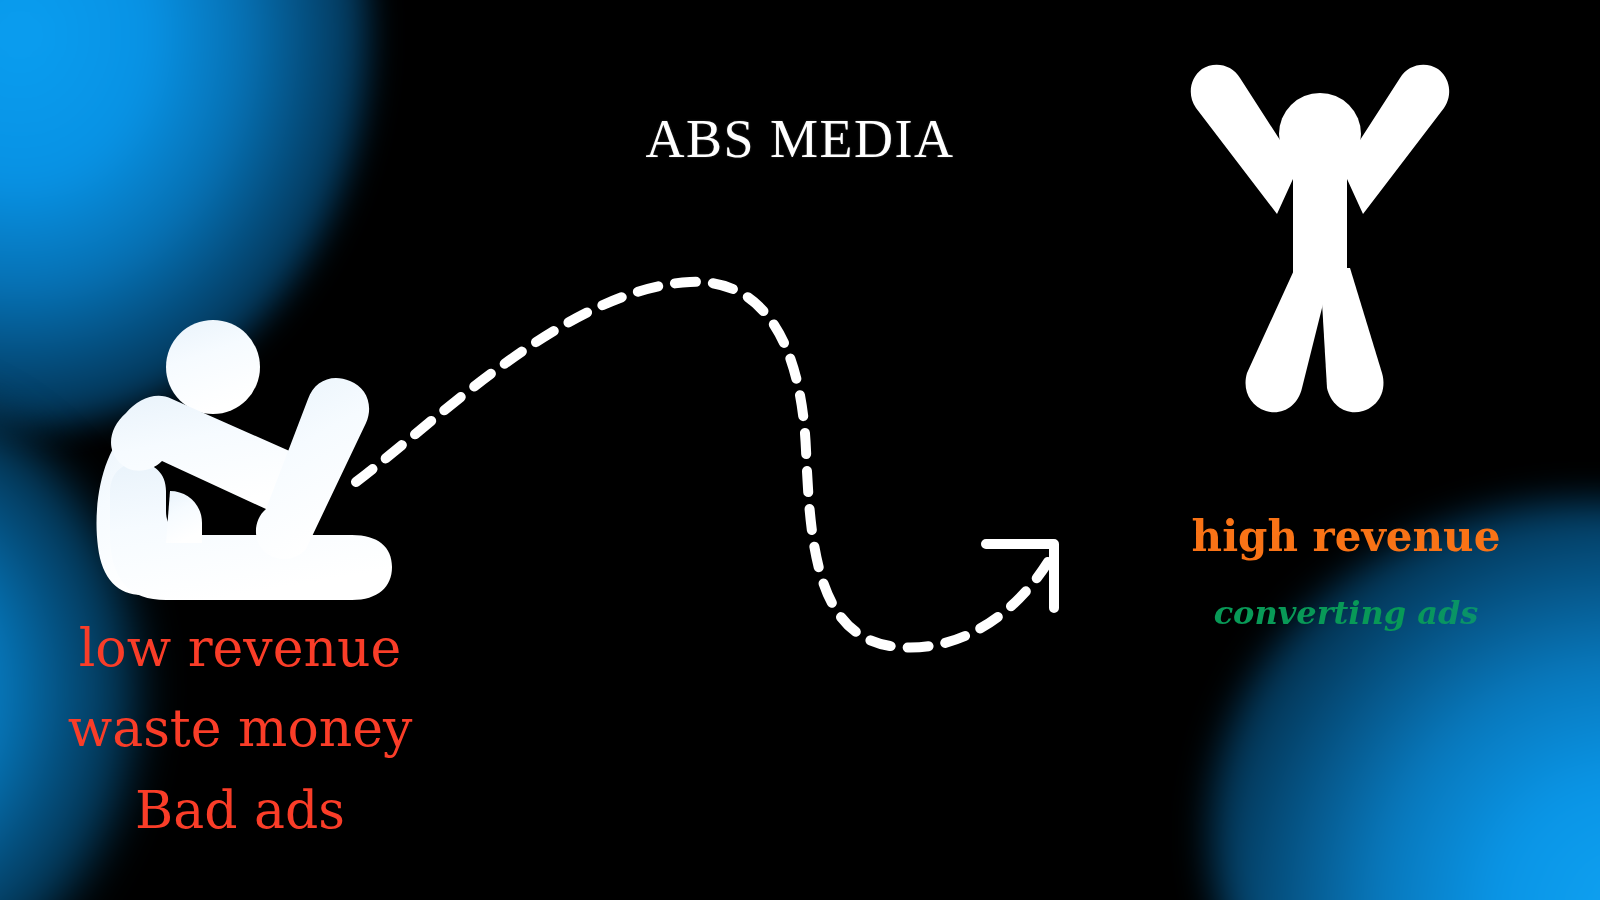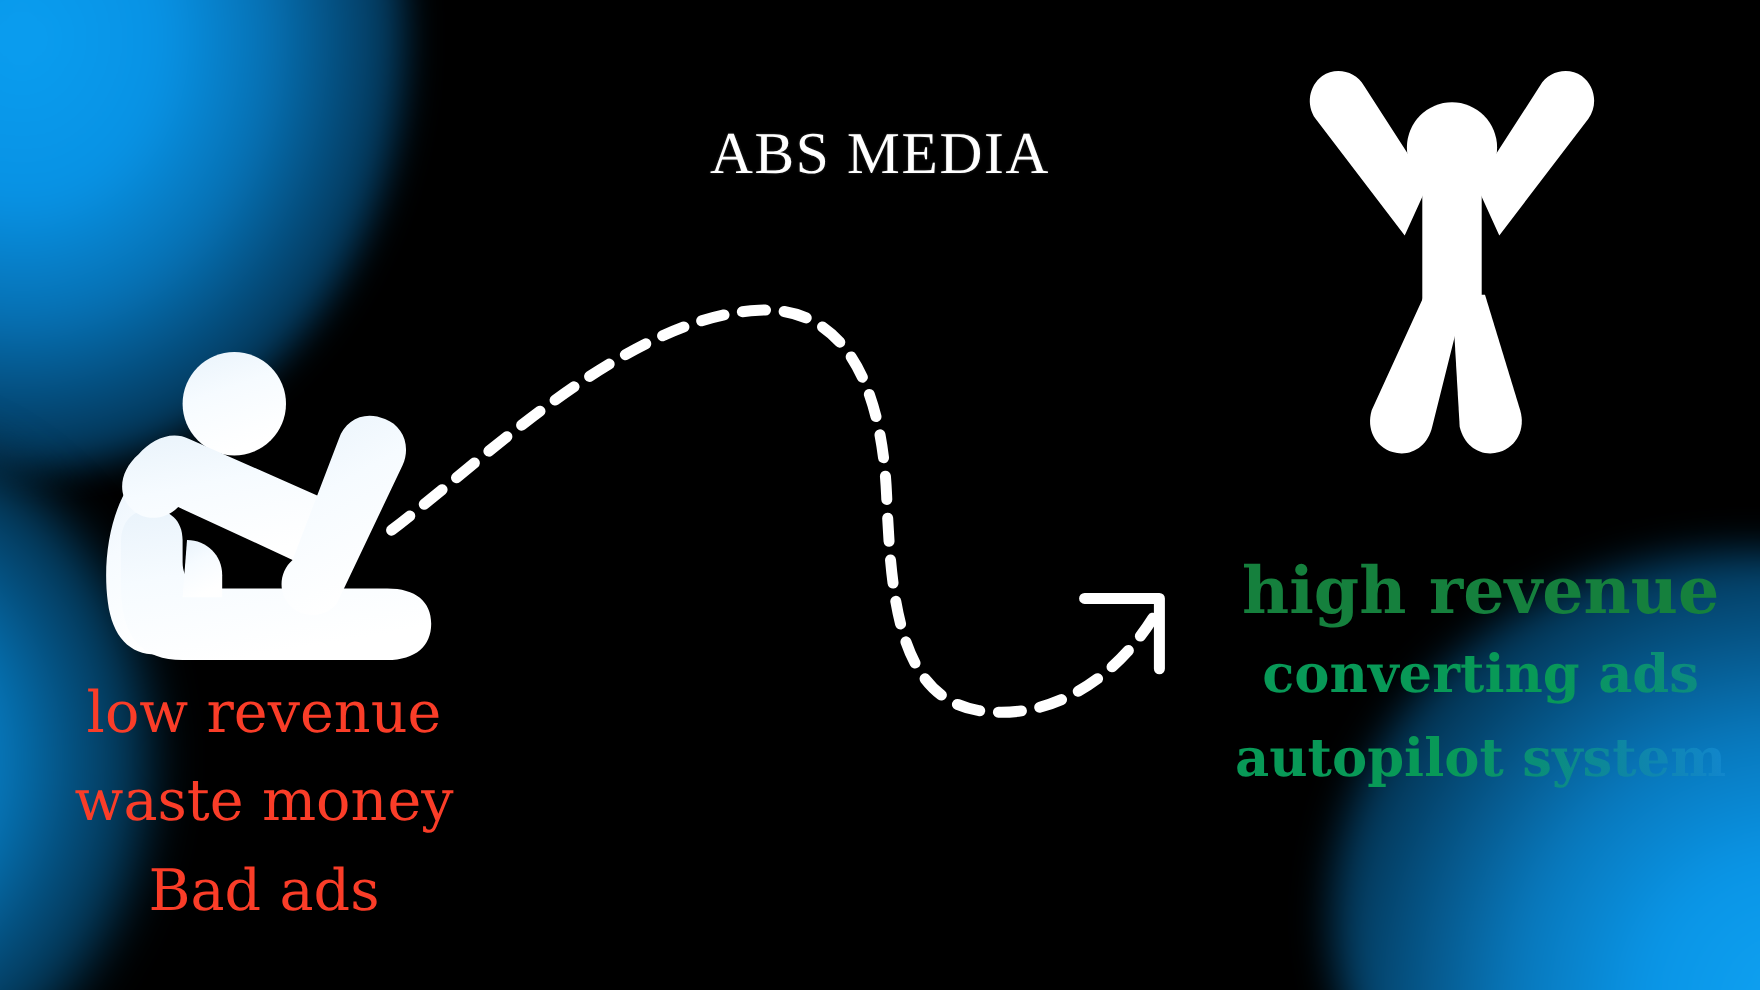--- a/index.html
+++ b/index.html
@@ -100,26 +100,26 @@
 
   #benefits {
     position:absolute;
     left:1092px; top:500px;
     width:508px;
     text-align:center;
     font-family:"DejaVu Serif", "Liberation Serif", serif;
     font-weight:bold;
   }
   #benefits .ln { display:block; white-space:nowrap; }
-  #benefits .ln1 { font-size:59px; line-height:74px; color:#15803d; }
+  #benefits .ln1 { font-size:42px; line-height:74px; color:#f97316; }
   #benefits .ln2 {
-    font-size:48px; line-height:78px;
+    font-size:32px; line-height:78px;
     background:linear-gradient(90deg,#089957 0%,#089957 62%,#0b8f74 82%,#0e8593 100%);
     -webkit-background-clip:text; background-clip:text;
-    -webkit-text-fill-color:transparent; color:transparent;
+    -webkit-text-fill-color:transparent; color:transparent;font-style:italic;
   }
   #benefits .ln3 {
     font-size:48px; line-height:74px;
     background:linear-gradient(90deg,#089957 0%,#089957 44%,#0a8e78 60%,#0e86a4 76%,#1186c8 92%,#1489da 100%);
     -webkit-background-clip:text; background-clip:text;
     -webkit-text-fill-color:transparent; color:transparent;
   }
 </style>
 </head>
 <body>
@@ -214,16 +214,15 @@
 
   <div id="pain-points">
     <span class="ln ln1">low revenue</span>
     <span class="ln ln3">waste money</span>
     <span class="ln ln2">Bad ads</span>
   </div>
 
   <div id="benefits">
     <span class="ln ln1">high revenue</span>
     <span class="ln ln2">converting ads</span>
-    <span class="ln ln3">autopilot system</span>
   </div>
 
 </div>
 
 </body></html>

